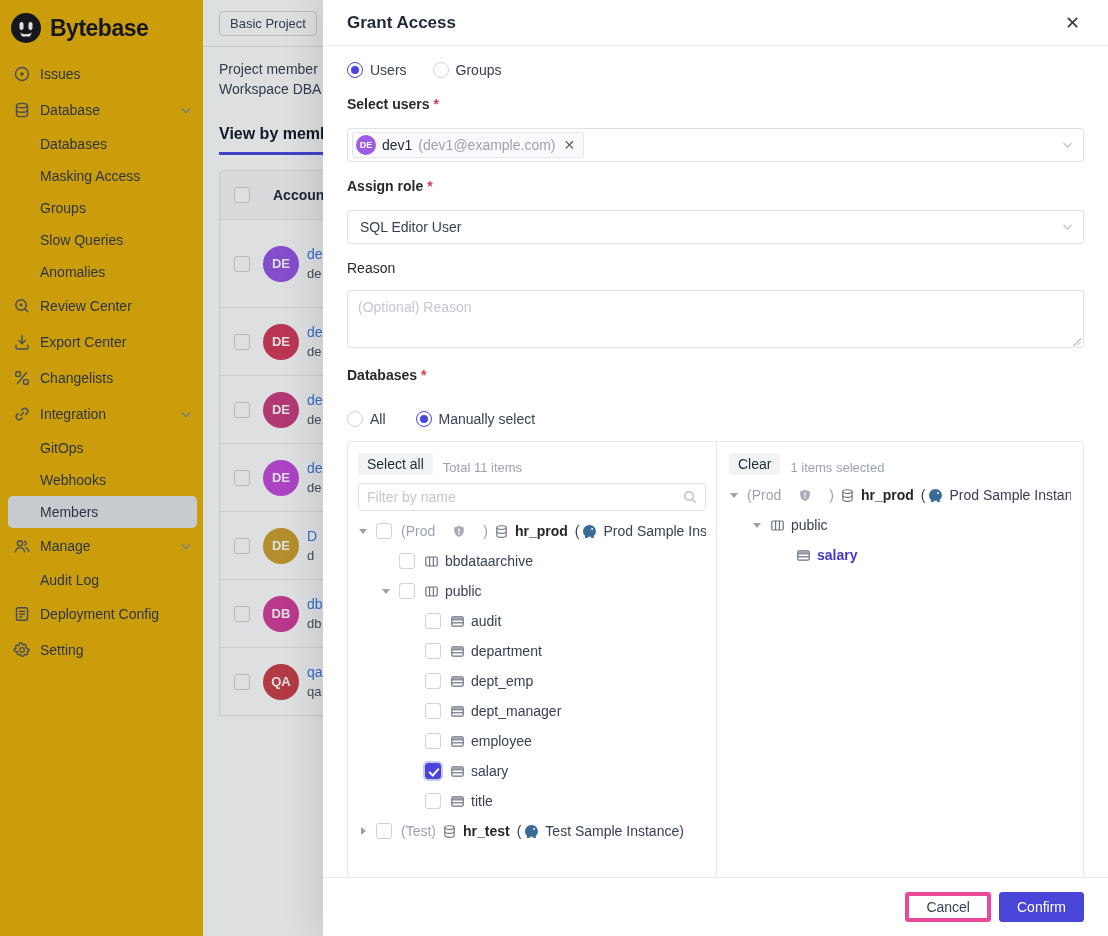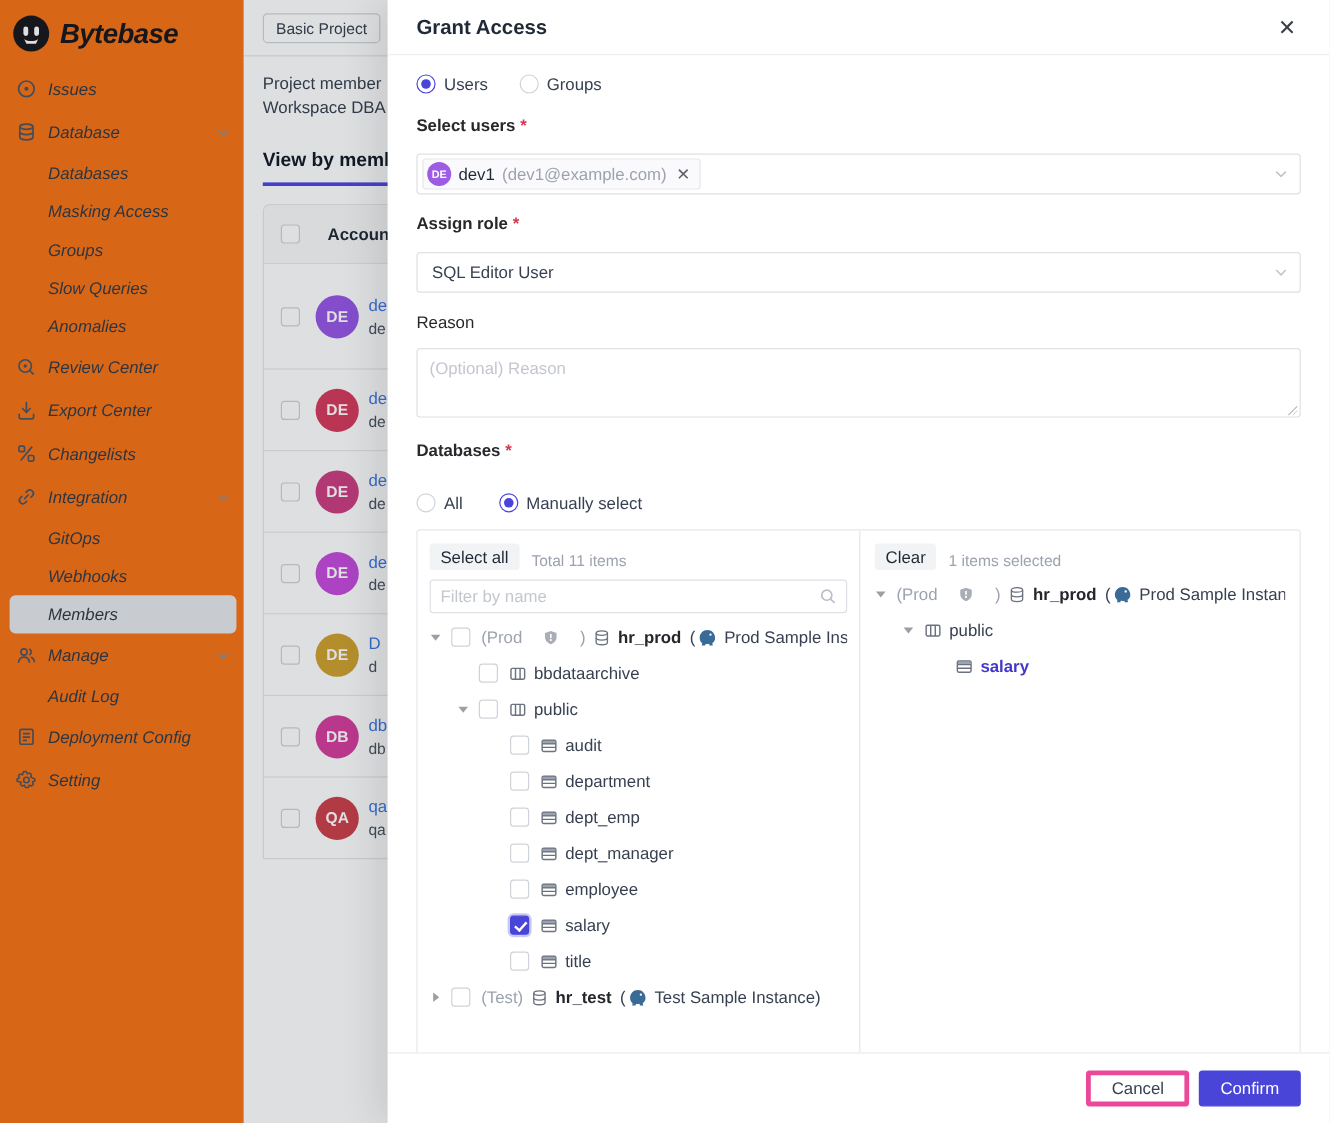--- a/index.html
+++ b/index.html
@@ -1,21 +1,21 @@
 <!DOCTYPE html>
 <html><head>
 <meta charset="utf-8">
 <style>
   * { margin:0; padding:0; box-sizing:border-box; }
   html,body { width:1108px; height:936px; }
   body { font-family:"Liberation Sans", sans-serif; font-size:14px; color:#1f2937; background:#fff; overflow:hidden; }
   .page { position:relative; width:1108px; height:936px; overflow:hidden; background:#fff; }
 
   
-  .sidebar { position:absolute; left:0; top:0; width:206px; height:100%; background:#f97316; border-right:1px solid #e5e7eb; z-index:1;font-style:italic; }
+  .sidebar { position:absolute; left:0; top:0; width:206px; height:100%; background:#eab308; border-right:1px solid #e5e7eb; z-index:1; }
   .logo { display:flex; align-items:center; gap:8px; padding:12px 10px 10px 10px; }
   .logo-badge { width:32px; height:32px; flex:0 0 auto; }
   .logo-text { font-size:23px; font-weight:700; color:#17171b; letter-spacing:-0.5px; }
   .nav { padding-top:2px; }
   .nav-item { display:flex; align-items:center; height:36px; padding:0 12px; cursor:pointer; color:#323a46; white-space:nowrap; }
   .nav-item.sub { height:32px; padding-left:40px; }
   .nav-item .nicon { width:20px; display:flex; align-items:center; justify-content:center; margin-right:8px; color:#4b5563; }
   .nav-item .nlabel { font-size:14px; }
   .nav-item .spacer { flex:1; }
   .nav-item .chev { color:#8a8f98; margin-right:2px; display:flex; }

